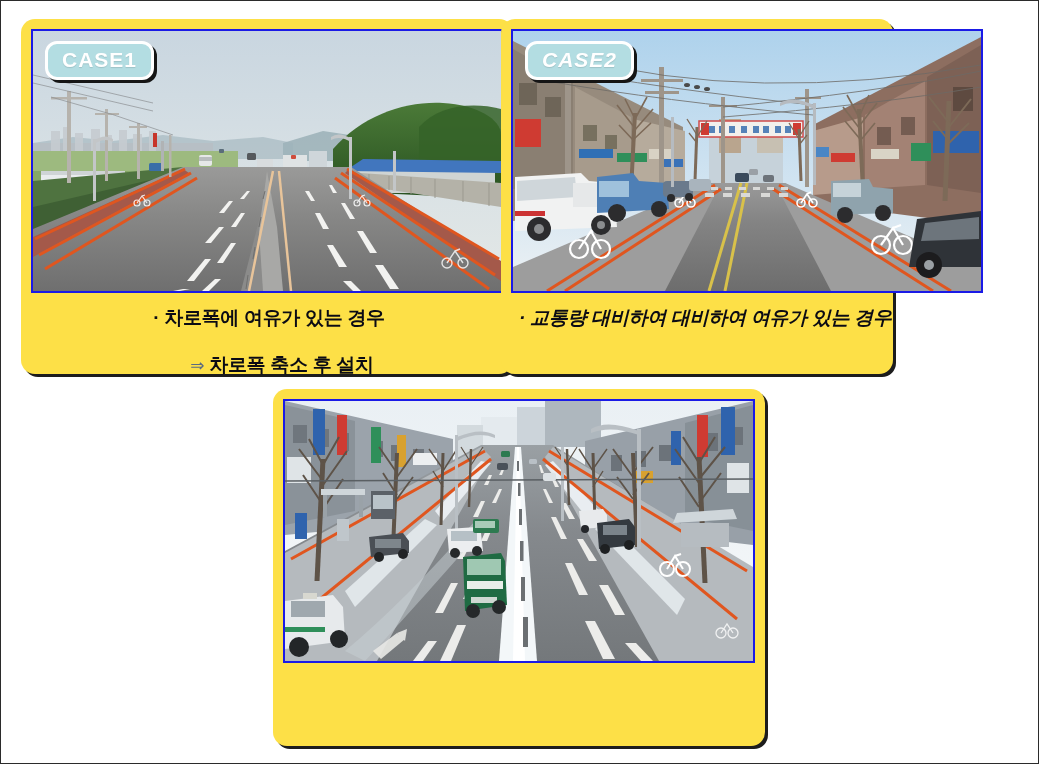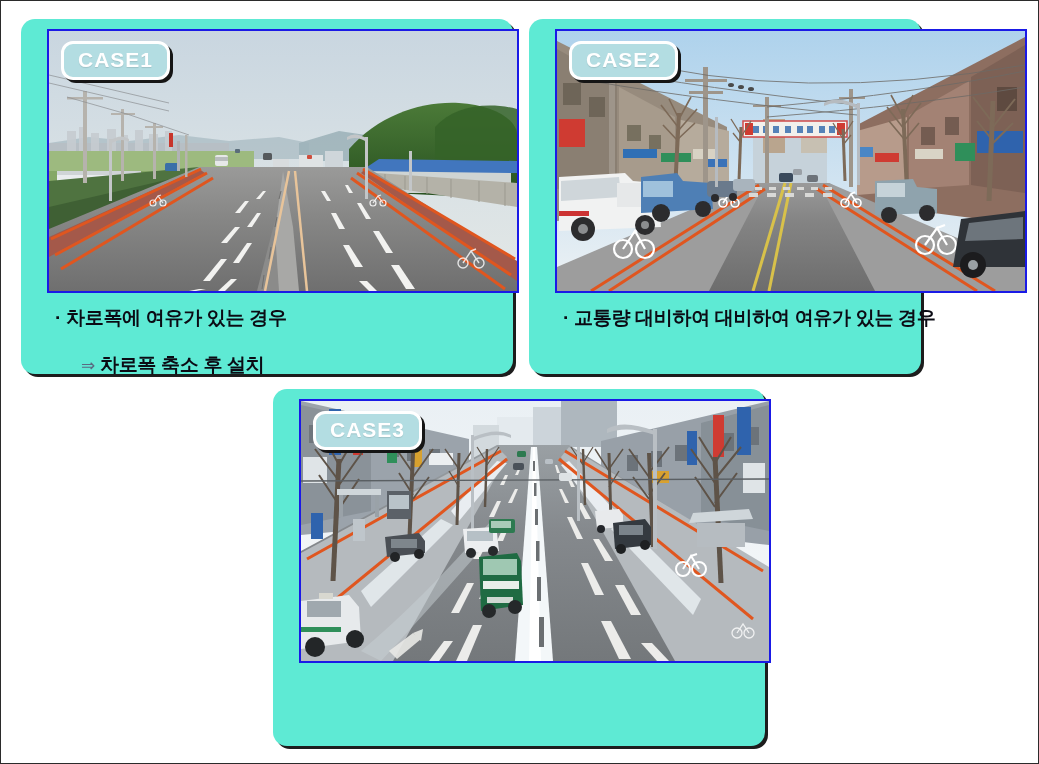--- a/index.html
+++ b/index.html
@@ -12,28 +12,28 @@
   #page{
     position:relative;width:1039px;height:764px;
     background:#ffffff;
     border:1px solid #2b2b2b;
     box-sizing:border-box;
   }
 
   
   .card{
     position:absolute;
-    background:#5eead4;
+    background:#fde047;
     border-radius:14px;
     box-shadow:3px 3px 0 0 #1d1d1d;
     box-sizing:border-box;
-    padding:10px 10px 0 26px;
+    padding:10px 10px 0 10px;
   }
   .card.c1{left:20px;top:18px;width:492px;height:355px;}
-  .card.c2{left:528px;top:18px;width:392px;height:355px;}
+  .card.c2{left:500px;top:18px;width:392px;height:355px;font-style:italic;}
   .card.c3{left:272px;top:388px;width:492px;height:357px;}
 
   .photo-wrap{
     position:relative;
     width:472px;height:264px;
     border:2px solid #1a1ae6;
     box-sizing:border-box;
     overflow:hidden;
     background:#9fb2c0;
   }
@@ -55,20 +55,21 @@
   }
 
   
   .caption{
     padding:12px 4px 0 8px;
     color:#0b0b14;
     font-weight:bold;
     font-size:19px;
     line-height:1.42;
     letter-spacing:-0.3px;
+    text-align:center;
   }
   .caption .l1{white-space:nowrap;}
   .caption .l2{white-space:nowrap;padding-left:26px;margin-top:20px;}
   .caption .arrow{color:#5a6b82;font-weight:normal;font-size:17px;}
 </style>
 </head>
 <body>
 
 <div id="page">
 
@@ -714,19 +715,18 @@
           <circle cx="436" cy="232" r="5"></circle>
             <circle cx="448" cy="232" r="5"></circle>
           <path d="M436 232 L442 223 L448 232"></path>
         </g>
 
         <g fill="#e9e9e6" opacity=".9">
           <polygon points="88,250 112,232 120,238 96,258"></polygon>
           <polygon points="112,232 122,228 120,240"></polygon>
         </g>
       </svg>
-      <div class="badge">CASE3</div>
     </div>
     <div class="caption">
     </div>
   </div>
 
 </div>
 
 </body></html>

